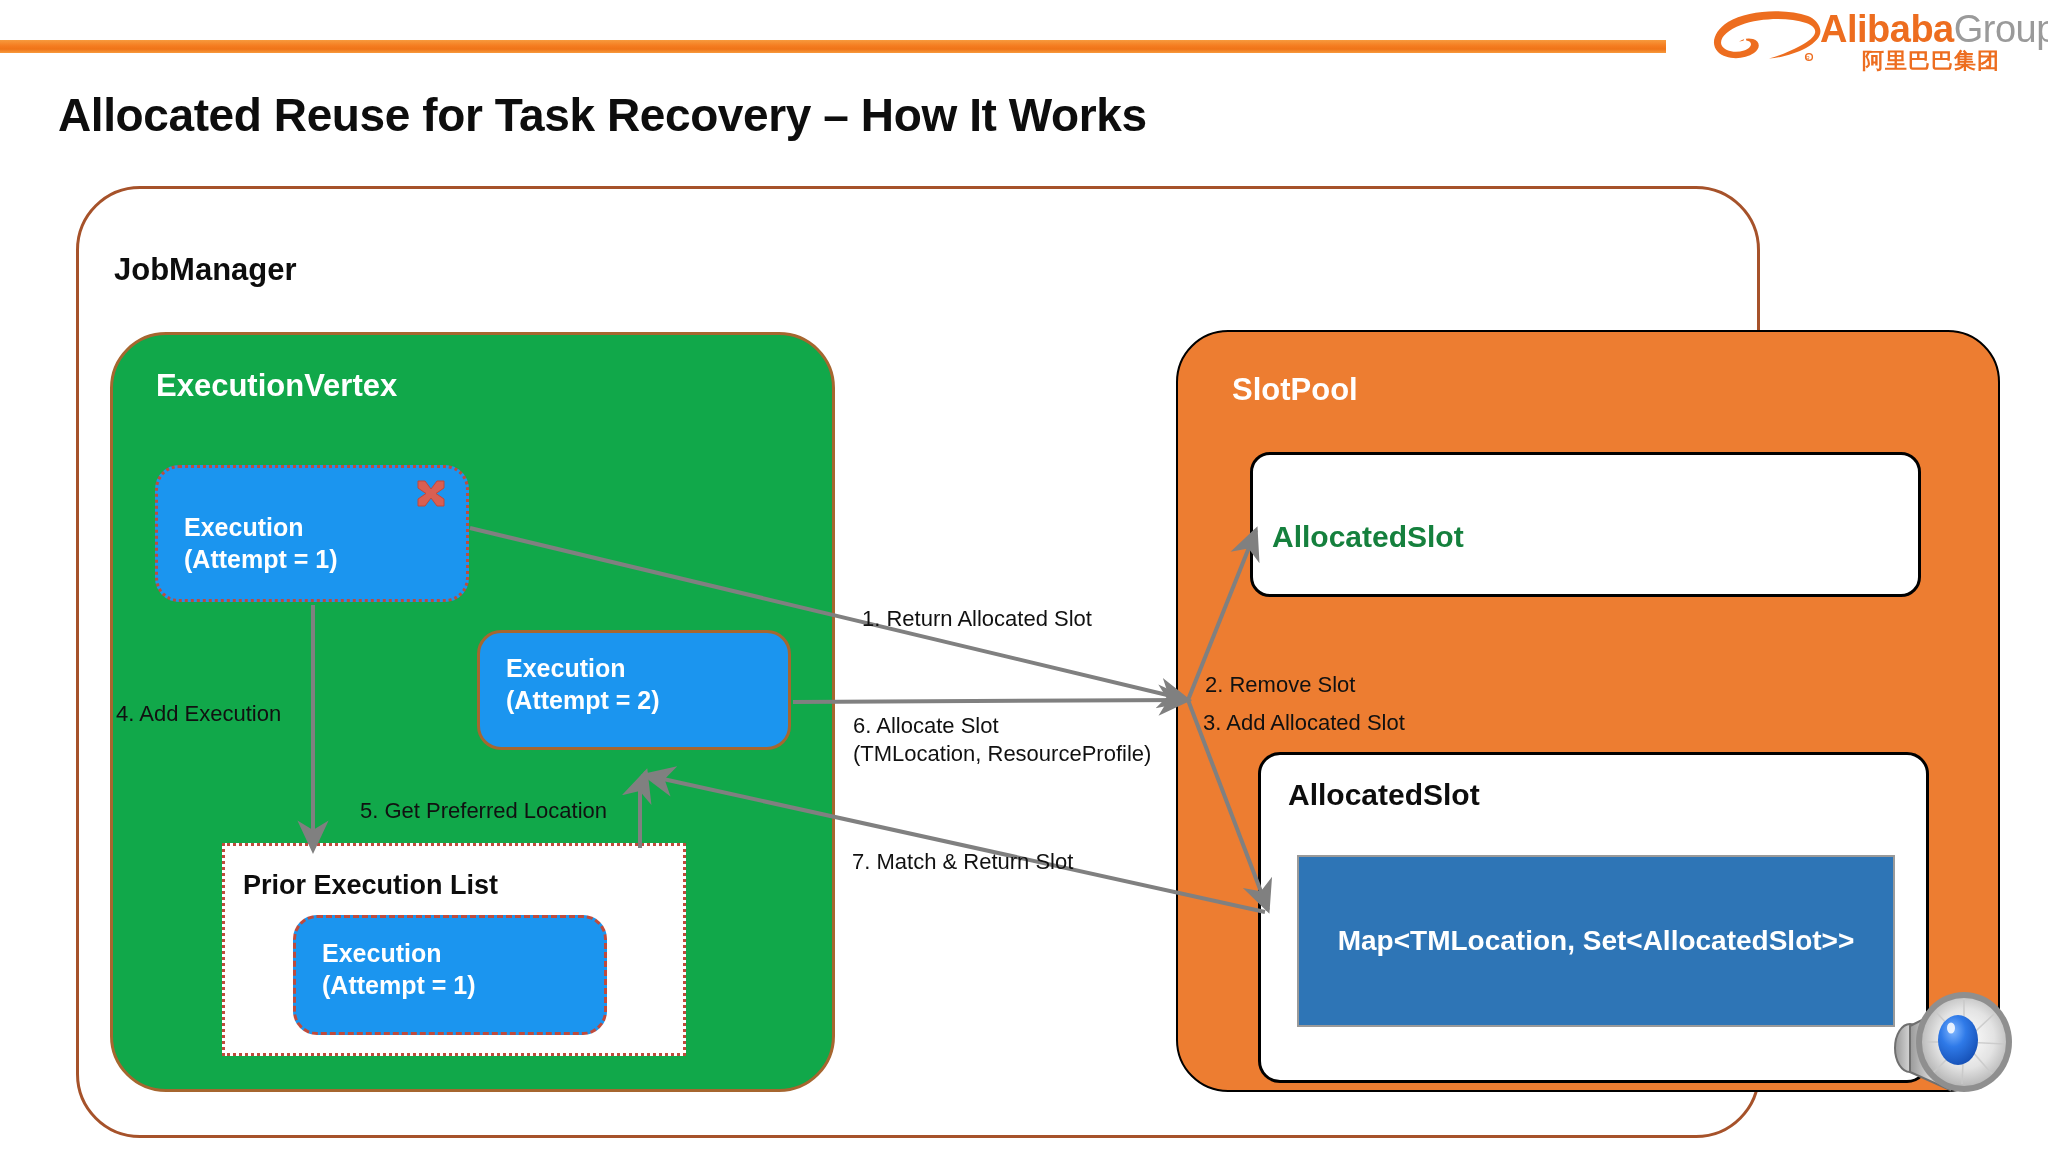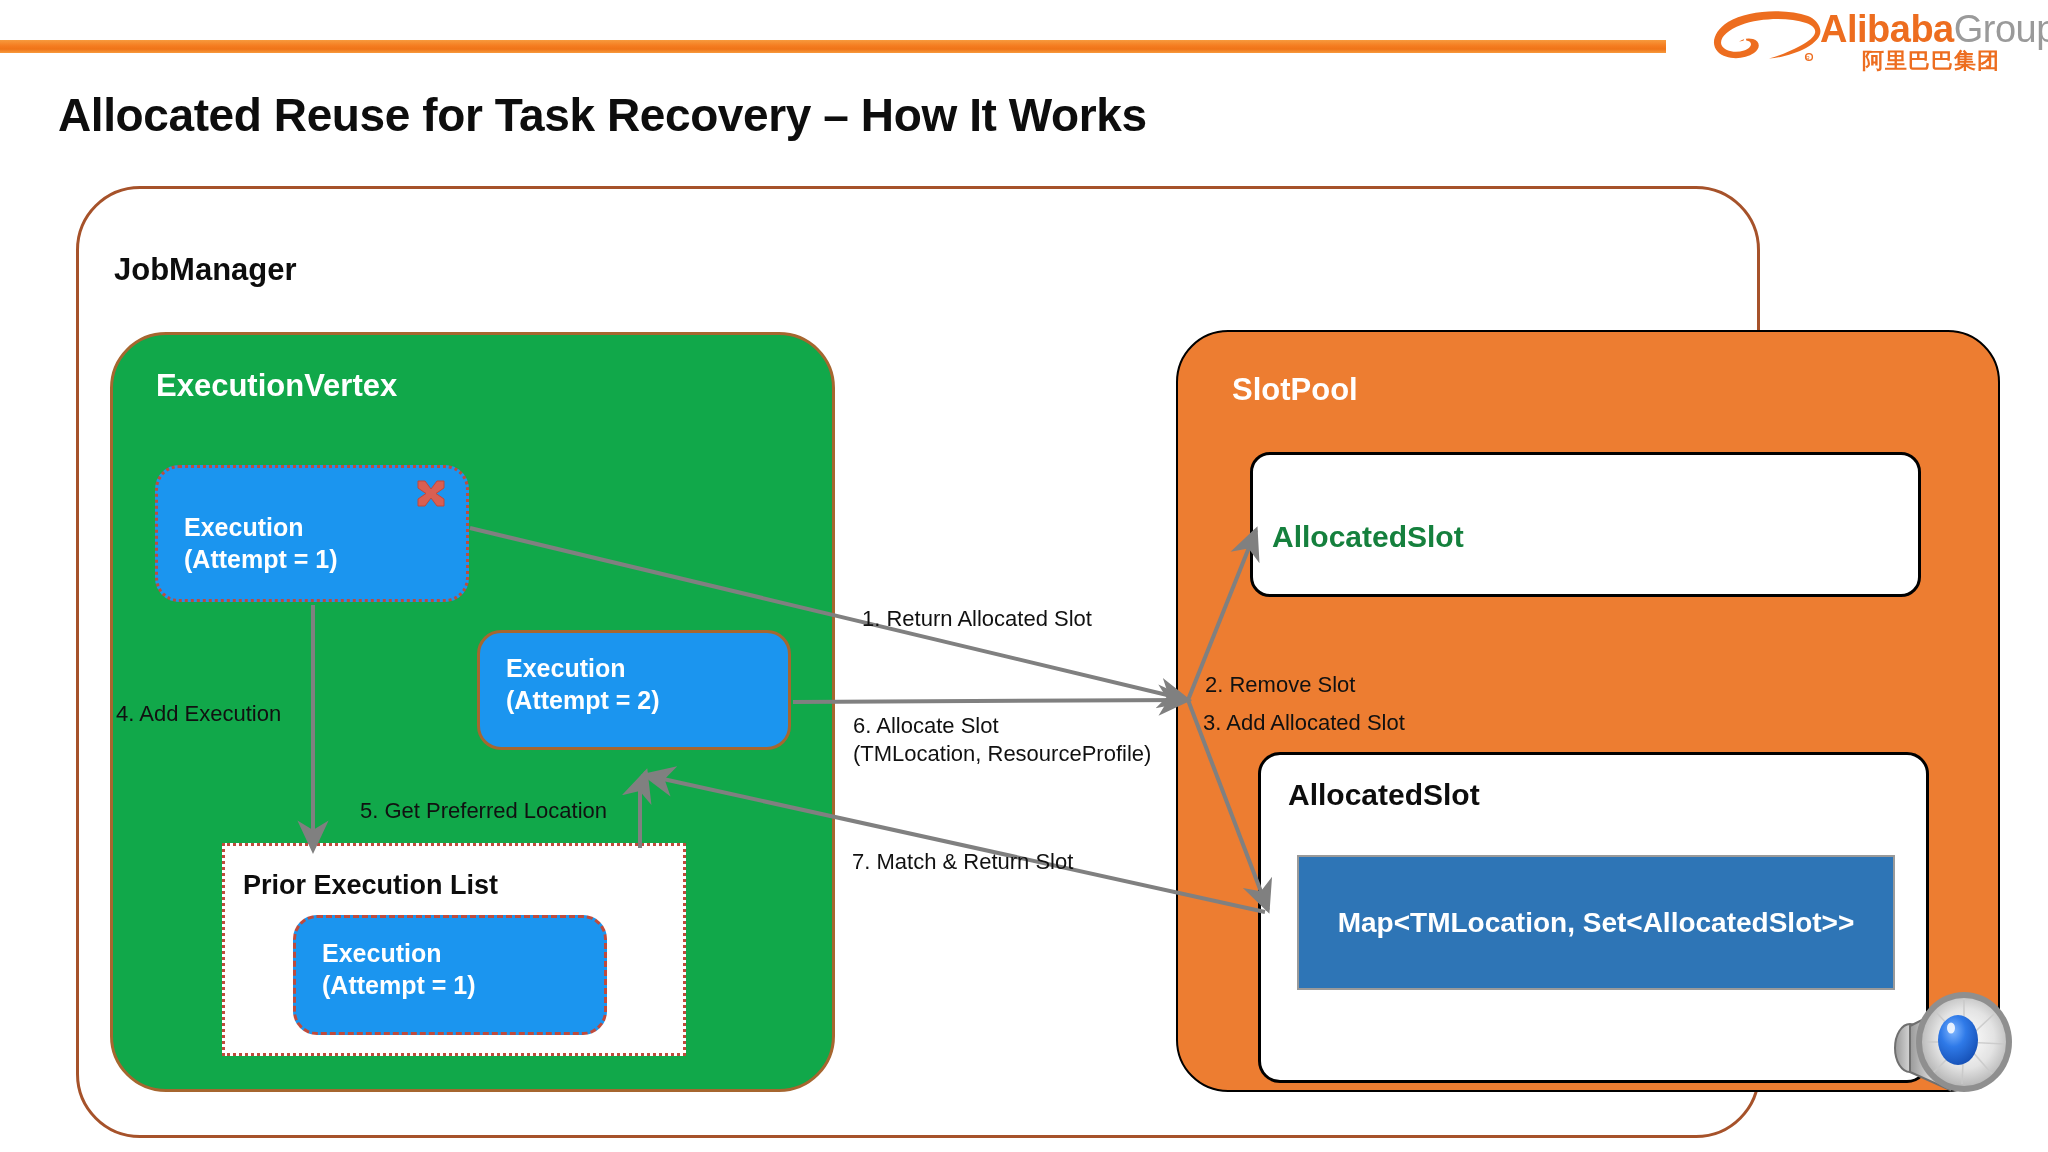--- a/index.html
+++ b/index.html
@@ -246,21 +246,21 @@
     top: 778px;
     font-size: 30px;
     font-weight: bold;
     color: #0d0d0d;
   }
   #slot-map-box {
     position: absolute;
     left: 1297px;
     top: 855px;
     width: 598px;
-    height: 135px;
+    height: 172px;
     background: #2e75b6;
     border: 2px solid #9a9a9a;
     box-sizing: border-box;
     display: flex;
     align-items: center;
     justify-content: center;
     color: #ffffff;
     font-size: 28px;
     font-weight: bold;
   }

